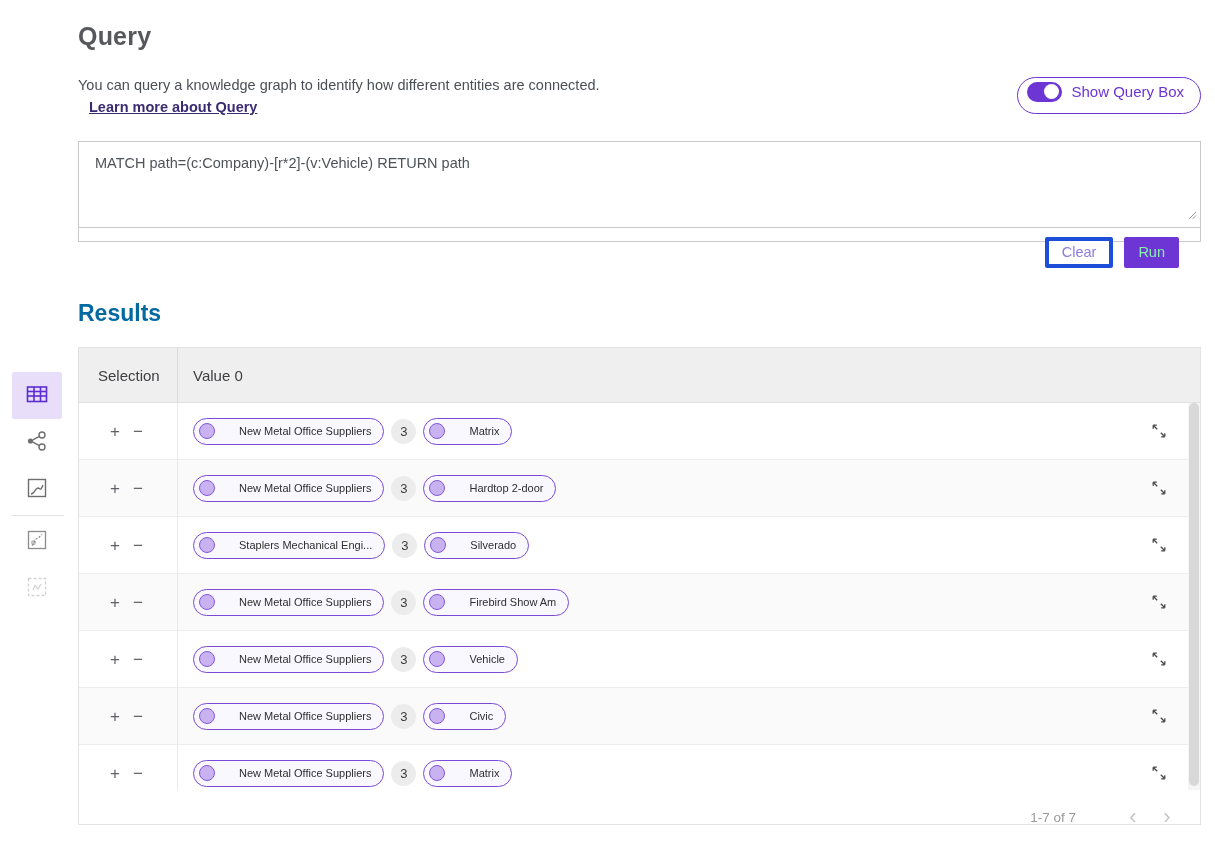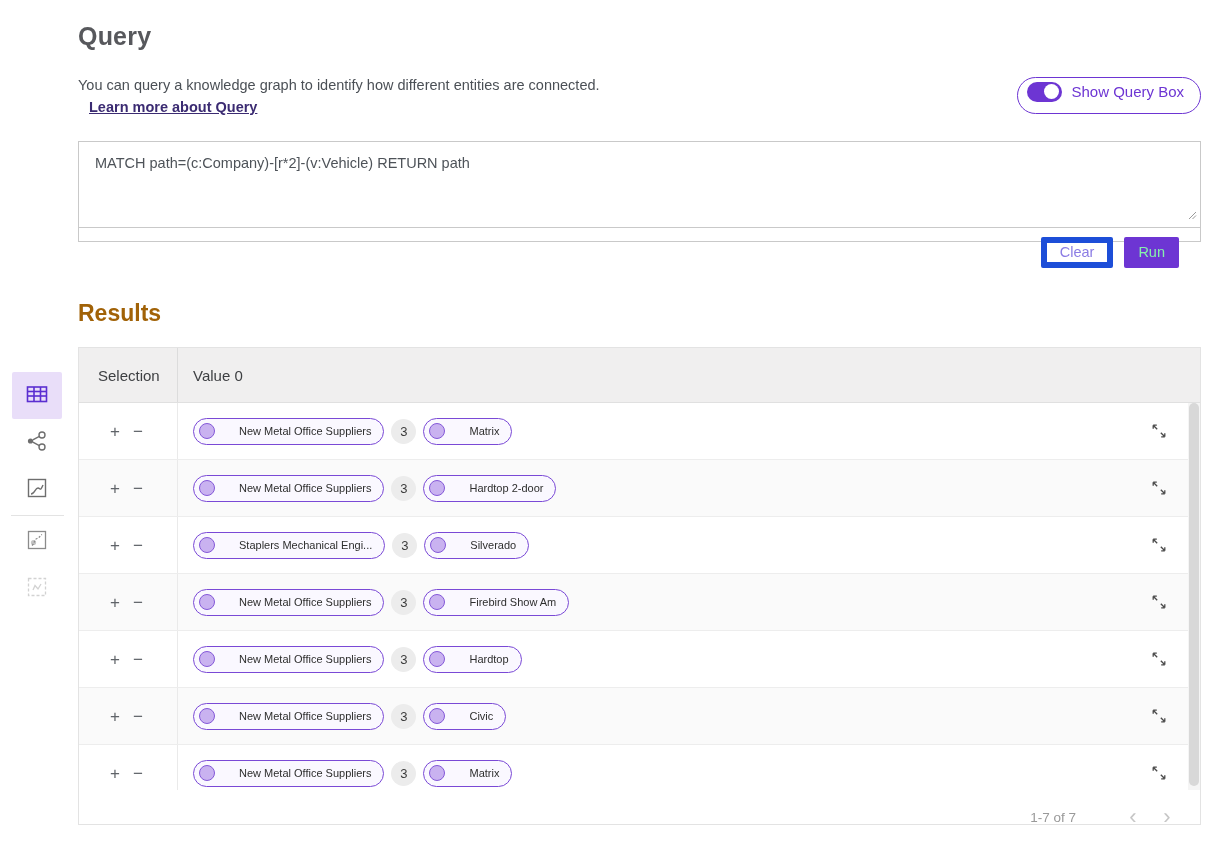--- a/index.html
+++ b/index.html
@@ -34,27 +34,27 @@
   .switch .knob{position:absolute;top:2.5px;right:3px;width:15px;height:15px;border-radius:50%;background:#fff;}
   .toggle-label{font-size:15px;color:var(--accent);white-space:nowrap;}
 
   
   .query-panel{position:absolute;top:141px;left:0;right:1px;height:101px;border:1px solid #c9c9c9;background:#fff;}
   .editor-wrap{position:relative;height:86px;border-bottom:1px solid #c9c9c9;}
   .editor-wrap textarea{width:100%;height:100%;border:none;outline:none;resize:none;
     padding:13px 16px;font-family:"Liberation Sans",sans-serif;font-size:14.5px;color:#4e5359;background:transparent;}
   .grip{position:absolute;right:3px;bottom:3px;pointer-events:none;}
   .panel-footer{height:48px;display:flex;align-items:center;justify-content:flex-end;padding-right:21px;}
-  .btn-clear{height:31px;padding:0 13px;background:#fff;border:6px solid #1d4ed8;color:#8b7ce4;
+  .btn-clear{height:31px;padding:0 13px;background:#fff;border:4px solid #1d4ed8;color:#8b7ce4;
     font-size:14.5px;border-radius:2px;font-family:inherit;cursor:pointer;}
   .btn-run{height:31px;padding:0 14px;background:var(--accent);border:none;color:#86efac;
     font-size:14.5px;border-radius:2px;font-family:Liberation Sans, sans-serif;margin-left:11px;cursor:pointer;}
 
   
-  .results-title{position:absolute;top:300px;left:0;font-size:23px;font-weight:700;color:#a16207;}
+  .results-title{position:absolute;top:300px;left:0;font-size:23px;font-weight:700;color:#0369a1;}
   .results-table{position:absolute;top:347px;left:0;right:1px;height:478px;border:1px solid #e3e3e3;background:#fff;}
   .thead{height:55px;background:#f0efef;display:flex;font-size:15px;color:#3d3f42;border-bottom:1px solid #e0e0e0;}
   .th-sel{width:99px;flex:none;display:flex;align-items:center;padding-left:19px;border-right:1px solid #dcdcdc;}
   .th-val{display:flex;align-items:center;padding-left:15px;}
 
   .tbody{position:relative;height:387px;overflow:hidden;}
   .trow{display:flex;height:57px;border-bottom:1px solid #ededed;position:relative;background:#fff;}
   .trow.alt{background:#fafafa;}
   .sel-cell{width:99px;flex:none;border-right:1px solid #eaeaea;display:flex;align-items:center;
     padding-left:31px;gap:13px;}
@@ -274,21 +274,21 @@
       <button class="ctrl">−</button>
     </div>
     <div class="val-cell">
       <span class="pill">
         <span class="node-dot"></span>
         <span class="label">New Metal Office Suppliers</span>
       </span>
       <span class="count-badge">3</span>
       <span class="pill">
         <span class="node-dot"></span>
-        <span class="label">Hardtop</span>
+        <span class="label">Vehicle</span>
       </span>
     </div>
     <button class="expand-btn">
       <svg width="18" height="18" viewBox="0 0 18 18" fill="none" stroke="#4a4a4a" stroke-width="1.3">
         <path d="M7.2,7.2 L3.2,3.2 M3.2,3.2 L3.2,6.8 M3.2,3.2 L6.8,3.2"></path>
         <path d="M10.8,10.8 L14.8,14.8 M14.8,14.8 L14.8,11.2 M14.8,14.8 L11.2,14.8"></path>
       </svg>
     </button>
   </div>
 

